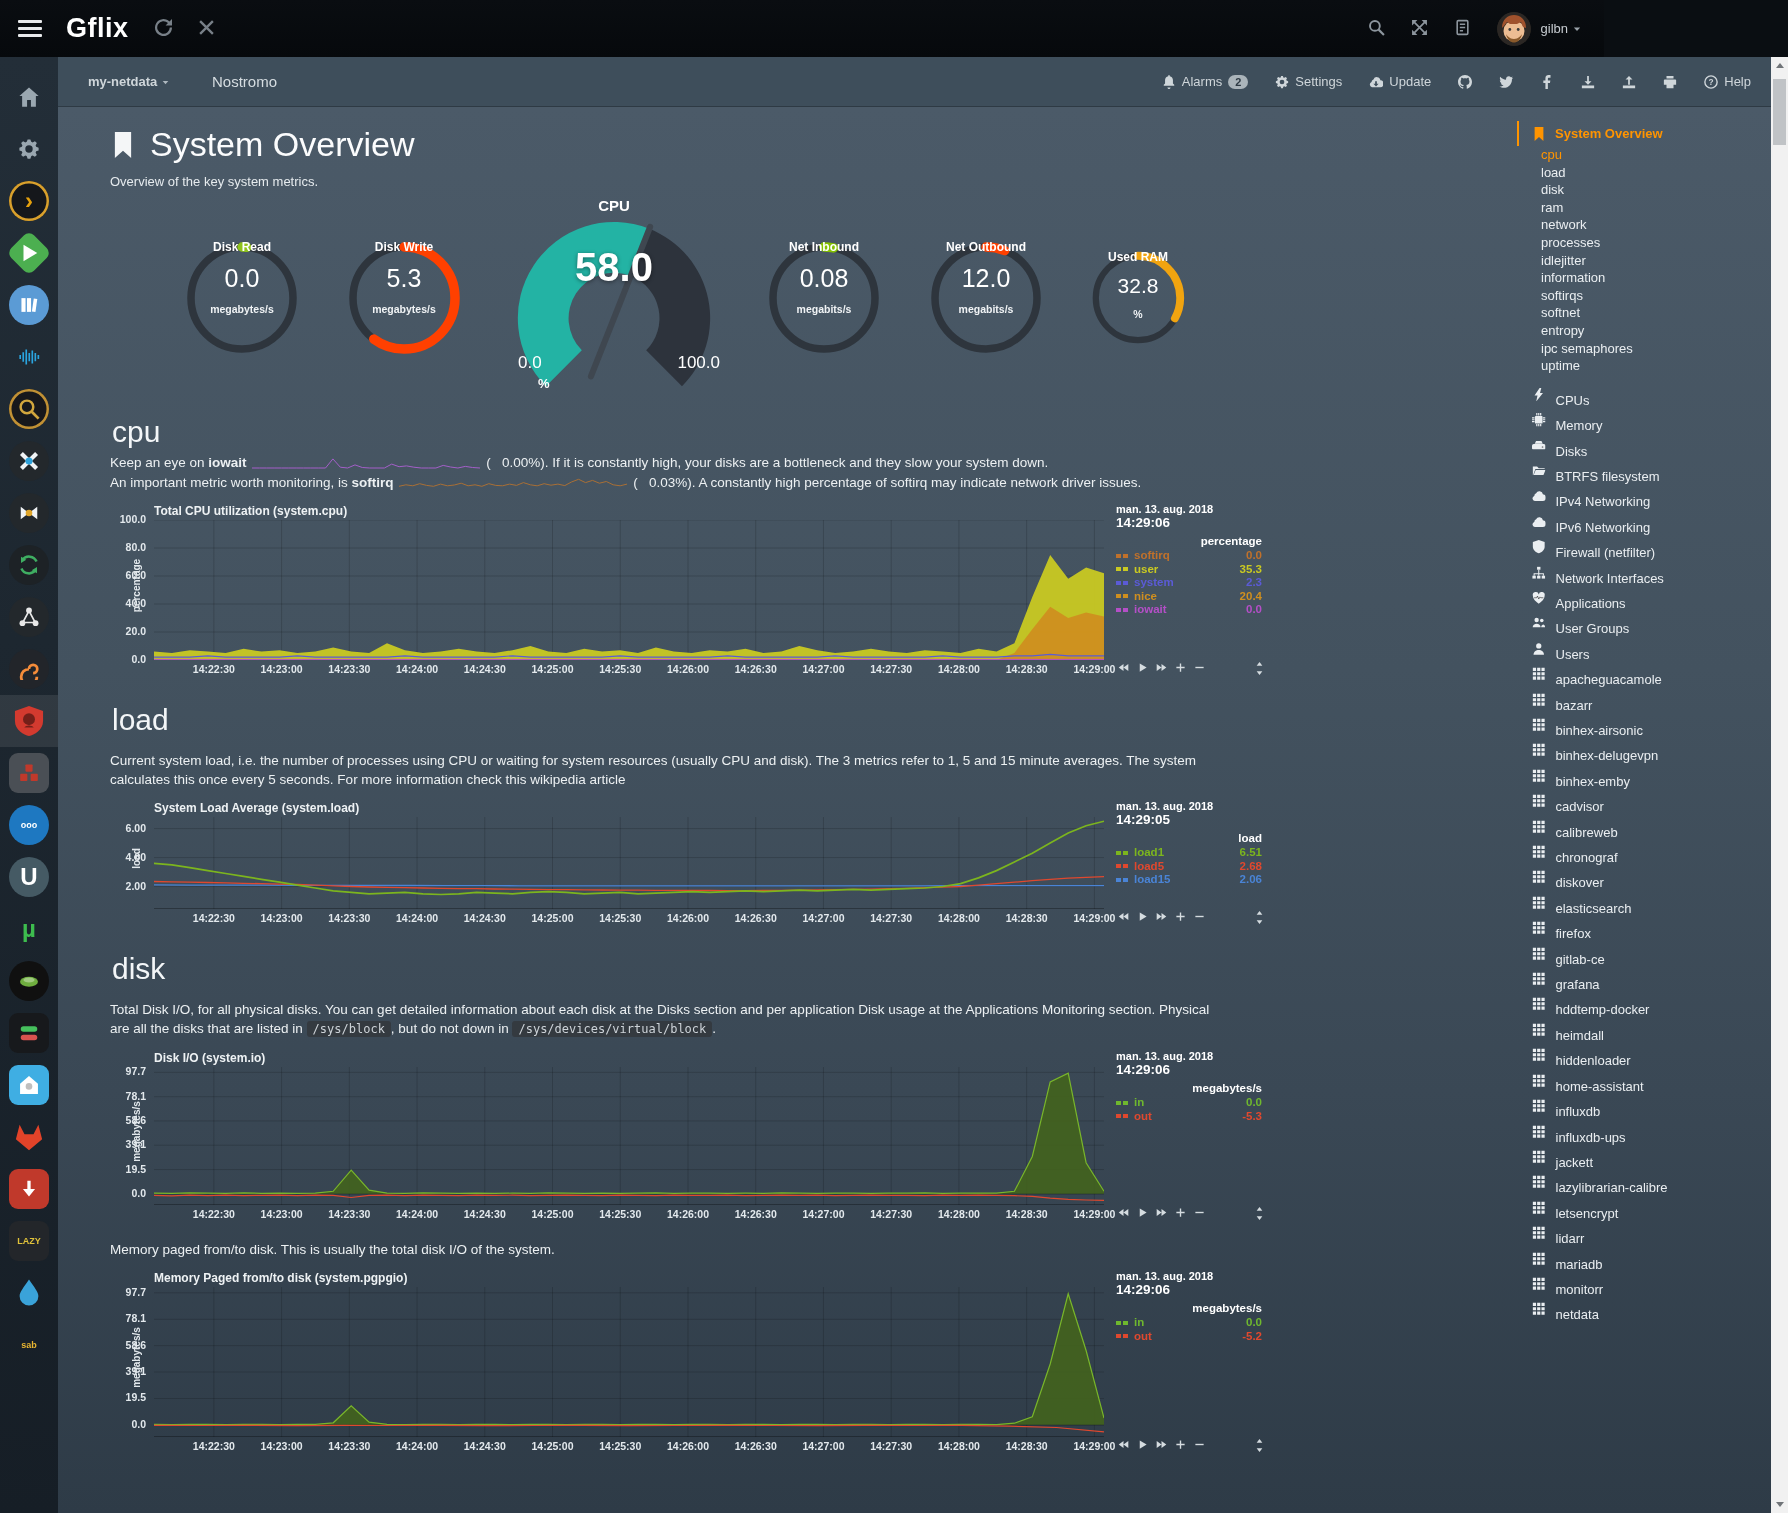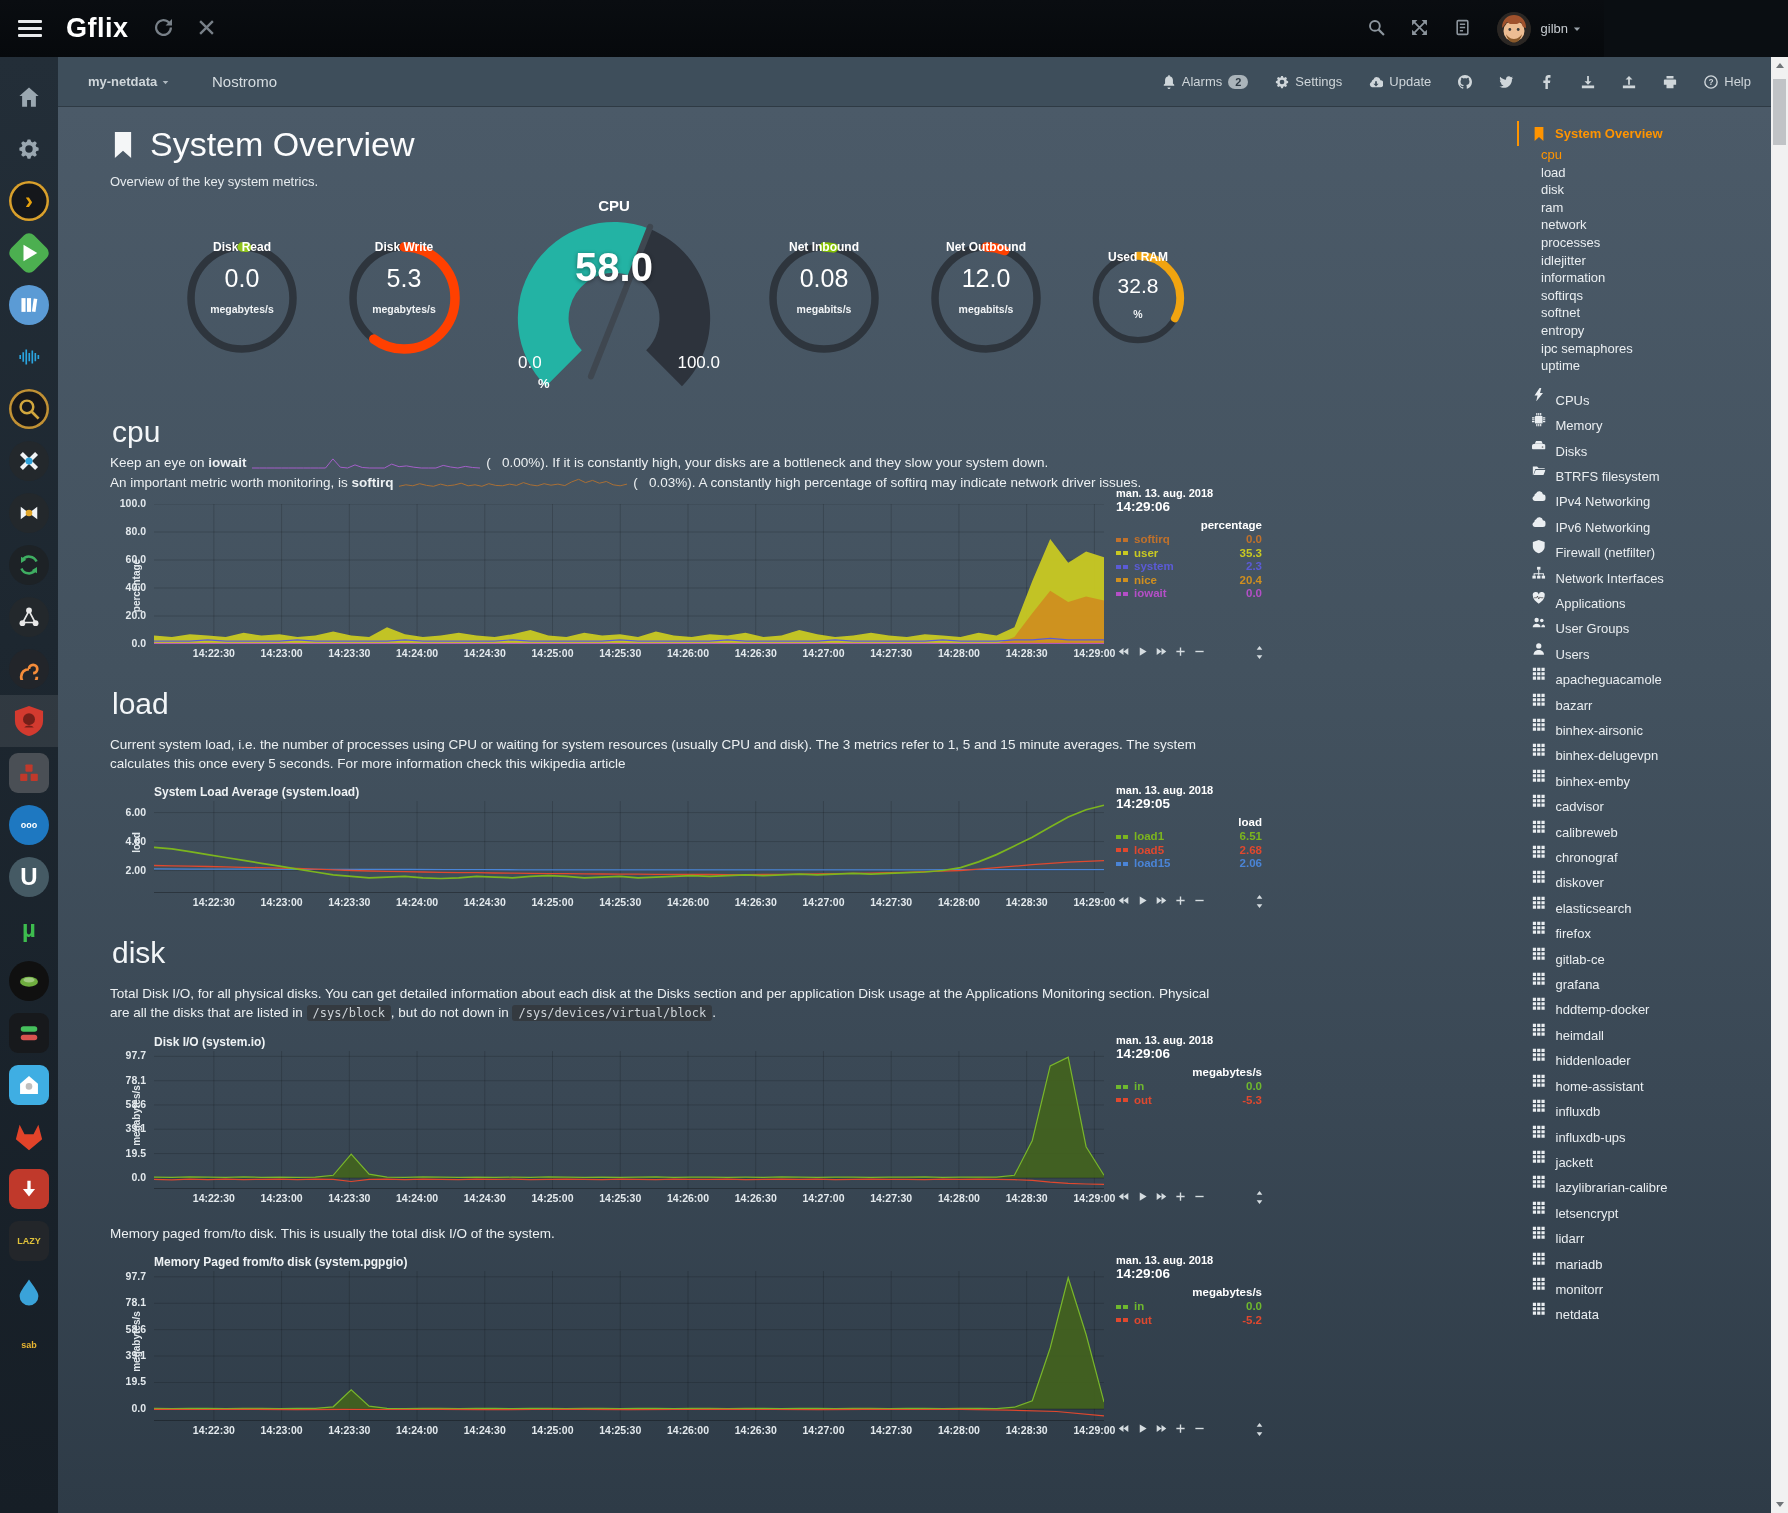--- a/index.html
+++ b/index.html
@@ -669,20 +669,21 @@
       </p>
       <p class="para" style="margin-top:1px">
         <span>An important metric worth monitoring, is </span><b>softirq</b>
         <span class="spark"><svg viewBox="0 0 228 16" width="228" height="16">
               <polyline points="0.0,12.3 6.9,10.8 13.8,11.8 20.7,9.7 27.6,11.4 34.5,12.3 41.5,10.1 48.4,11.8 55.3,11.0 62.2,9.2 69.1,11.8 76.0,10.8 82.9,12.3 89.8,9.7 96.7,11.4 103.6,11.8 110.5,10.1 117.5,11.4 124.4,8.6 131.3,10.8 138.2,11.8 145.1,9.7 152.0,11.2 158.9,10.1 165.8,11.6 172.7,7.9 179.6,5.3 186.5,8.6 193.5,6.4 200.4,9.2 207.3,7.5 214.2,10.8 221.1,11.8 228.0,10.1" fill="none" stroke="#a96f35" stroke-width="1"></polyline>
             </svg></span>
         <span>(</span>&nbsp;&nbsp;&nbsp;<span>0.03%</span><span>). A constantly high percentage of softirq may indicate network driver issues.</span>
       </p>
       <div>
           <div class="chart">
+            <div class="chart-title">Total CPU utilization (system.cpu)</div>
             <div class="ylab" style="top: 76px;">percentage</div>
             <div class="chart-body">
               <div class="yaxis" style="height: 140px;">
                 <span class="ytick" style="top: 0px;">100.0</span>
                 <span class="ytick" style="top: 28px;">80.0</span>
                 <span class="ytick" style="top: 56px;">60.0</span>
                 <span class="ytick" style="top: 84px;">40.0</span>
                 <span class="ytick" style="top: 112px;">20.0</span>
                 <span class="ytick" style="top: 140px;">0.0</span>
               </div>

